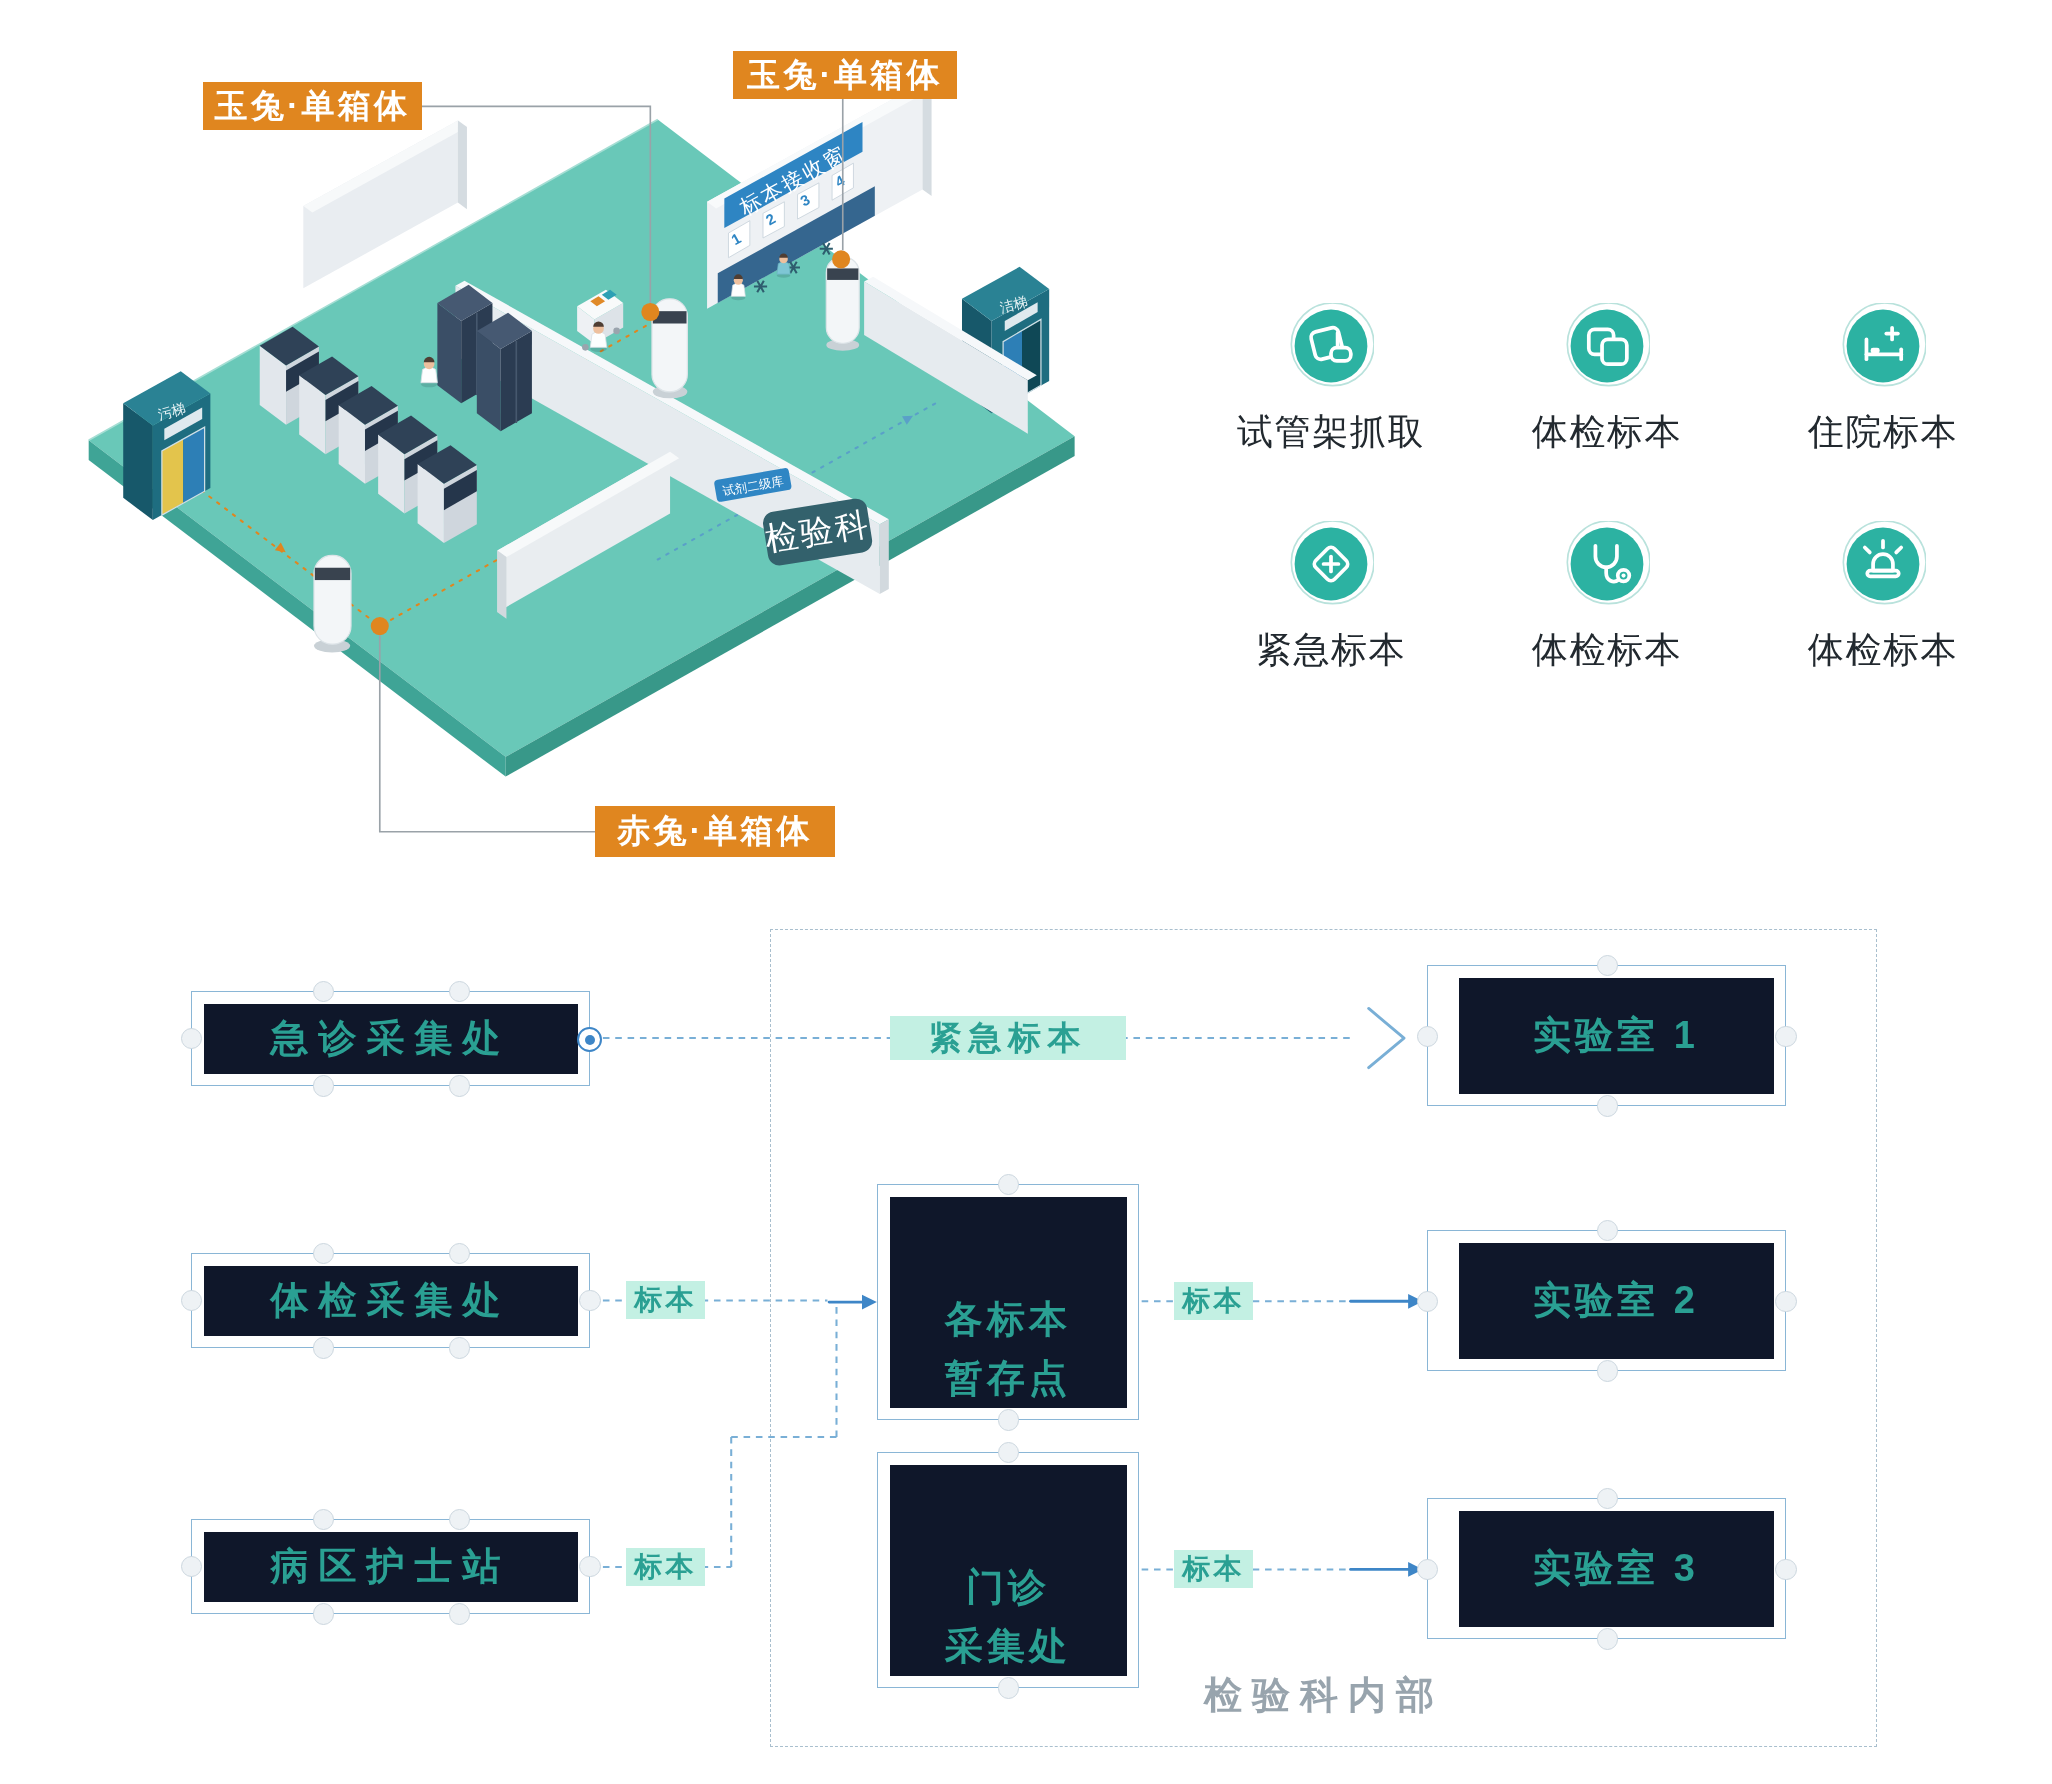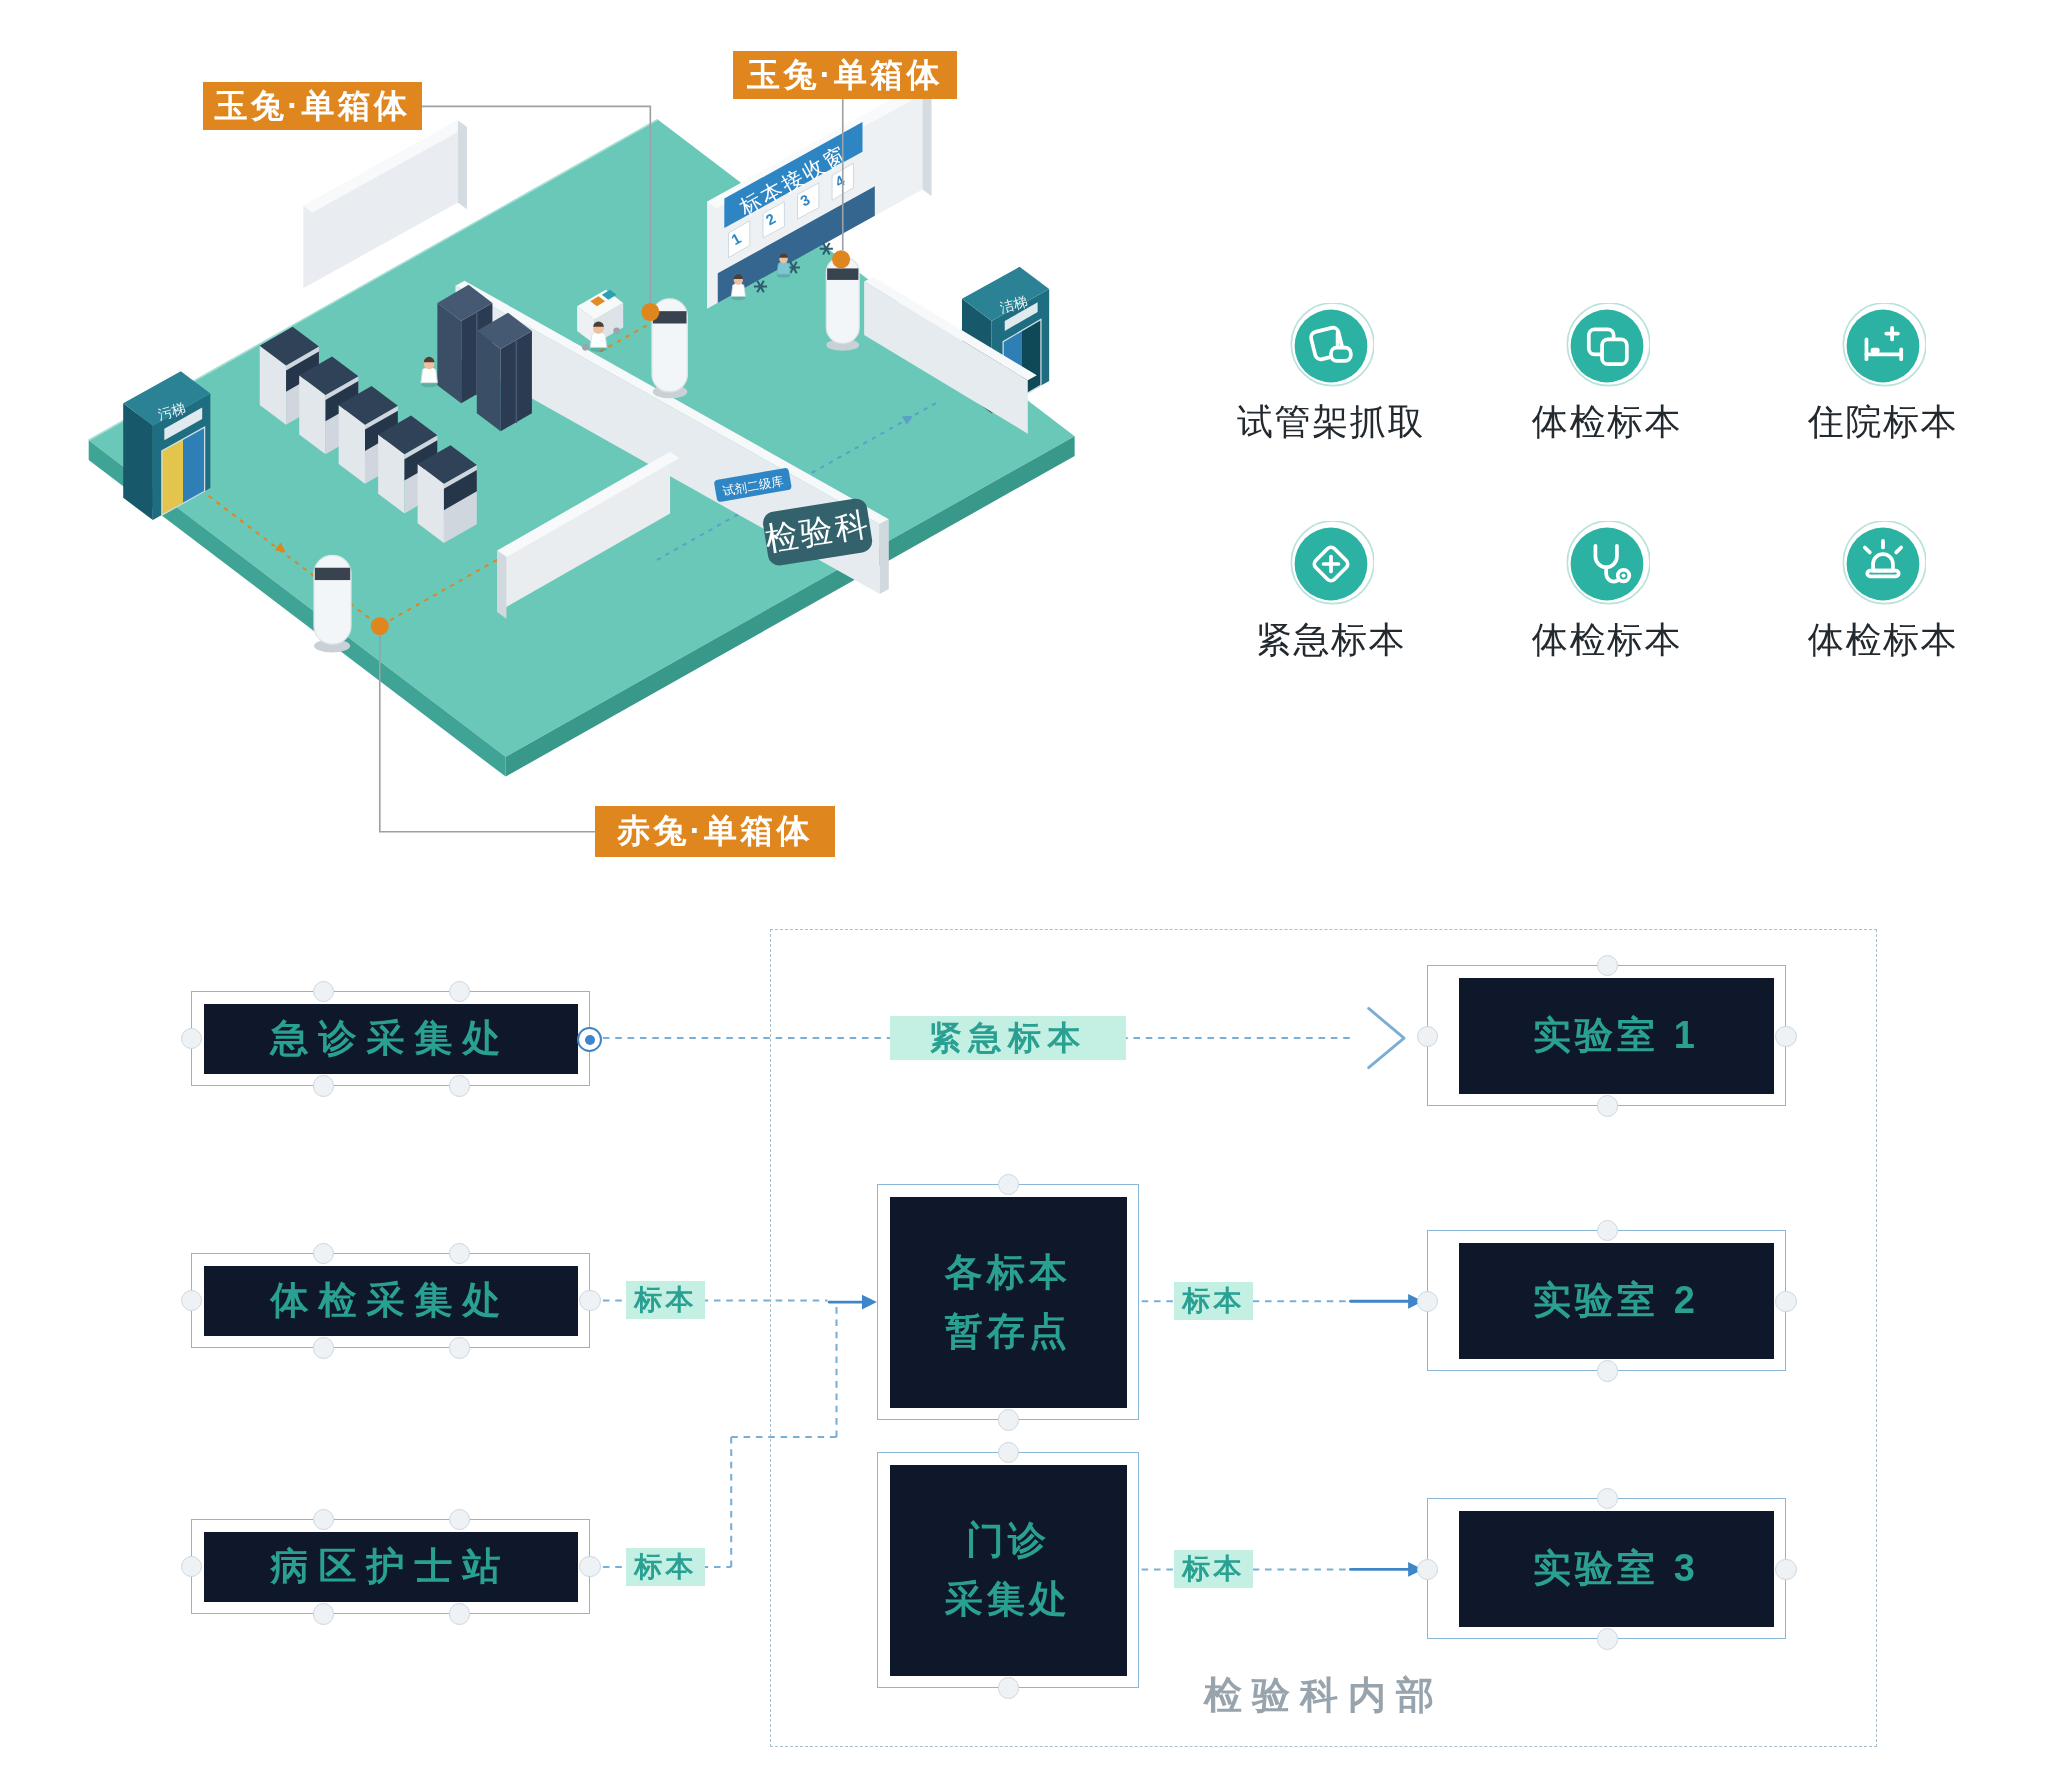--- a/index.html
+++ b/index.html
@@ -7,31 +7,31 @@
         font-family:"Liberation Sans",sans-serif;}
   
   #scene{position:absolute;left:49px;top:25px;width:1053px;height:847px;z-index:1;}
   .rlabel{position:absolute;background:#E0861F;color:#fff;display:flex;align-items:center;
           justify-content:center;font-size:33px;font-weight:bold;letter-spacing:3.3px;z-index:2;}
   
   .features{position:absolute;left:1193px;top:303px;display:grid;
             grid-template-columns:repeat(3,276px);grid-auto-rows:218px;z-index:2;}
   .feat{display:flex;flex-direction:column;align-items:center;}
   .feat svg{width:86px;height:86px;display:block;}
-  .feat-label{margin-top:9px;font-size:36px;color:#22292F;letter-spacing:1.6px;}
+  .feat-label{margin-top:19px;font-size:36px;color:#22292F;letter-spacing:1.6px;}
   
   .region{position:absolute;left:770px;top:929px;width:1105px;height:816px;
           border:1.6px dashed #A9BFCE;z-index:0;}
   #connectors{position:absolute;left:0;top:0;width:2053px;height:1785px;z-index:1;pointer-events:none;}
   .obox{position:absolute;border:1.6px solid #8AB6D6;background:#fff;box-sizing:border-box;z-index:2;}
   .obox .inner{position:absolute;inset:11.5px;background:#0f172a;display:flex;flex-direction:column;
                align-items:center;justify-content:center;color:#2AA093;font-weight:bold;}
   .src{width:399px;height:95px;} .src .inner{font-size:38px;letter-spacing:10px;}
   .lab{width:359px;height:141px;} .lab .inner{font-size:38px;letter-spacing:4.1px;margin-left:19px;}
-  .mid{width:262px;height:236px;} .mid .inner{font-size:38px;letter-spacing:4.1px;line-height:1.55;}
+  .mid{width:262px;height:236px;} .mid .inner{font-size:38px;letter-spacing:4.1px;line-height:1.55;justify-content:flex-end;}
   .node{position:absolute;display:block;width:21.4px;height:21.4px;border-radius:50%;
         background:#EEF2F5;border:1.6px solid #CCD7DF;box-sizing:border-box;z-index:3;}
   .node-active{width:25px;height:25px;background:#fff;border:2.5px solid #3E86C7;}
   .node-active i{position:absolute;left:50%;top:50%;width:10px;height:10px;margin:-5px 0 0 -5px;
                  border-radius:50%;background:#3E86C7;display:block;}
   .chip{position:absolute;background:#C3F0E3;color:#2AA093;display:flex;align-items:center;
         justify-content:center;font-weight:bold;z-index:3;}
   .chip-big{width:236px;height:44px;font-size:33px;letter-spacing:6.6px;}
   .chip-small{width:79px;height:38px;font-size:28px;letter-spacing:3.3px;}
   .region-label{position:absolute;left:1204px;top:1670px;font-size:38px;color:#98A4AD;

